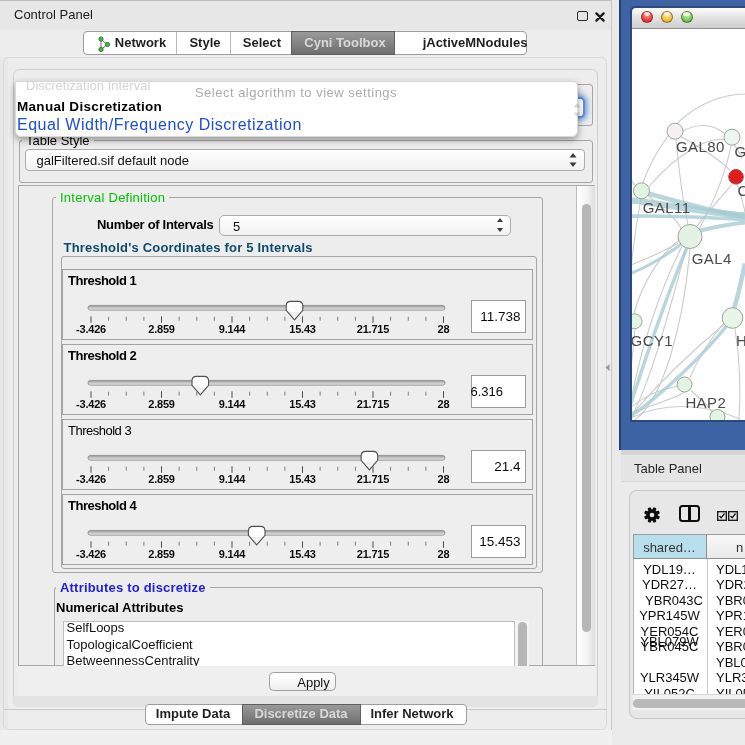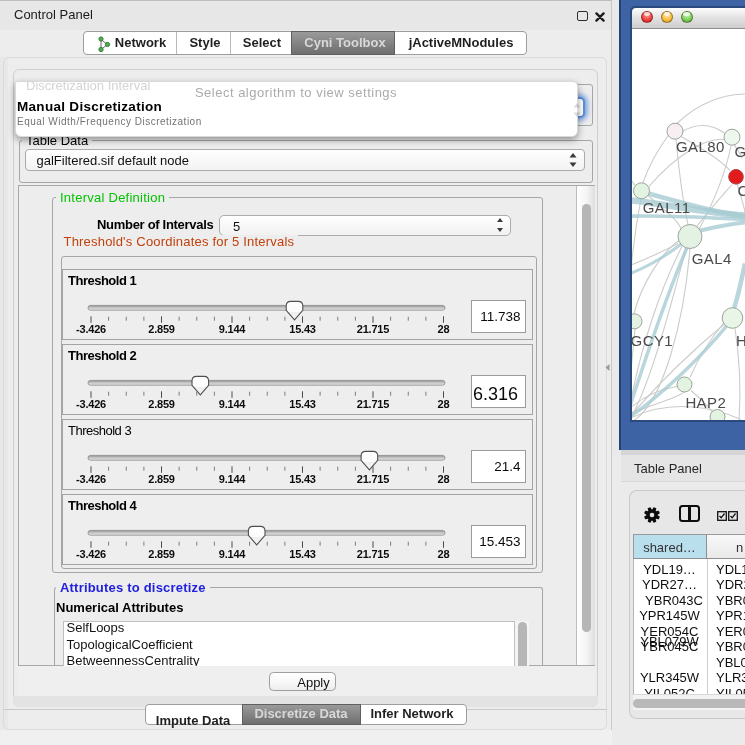--- a/index.html
+++ b/index.html
@@ -18,54 +18,54 @@
 <div class="ab" style="left:611px;top:0;width:1px;height:745px;background:#C9C9C9;"></div>
 <div class="ab" style="left:612px;top:0;width:9px;height:745px;background:#E9E9E9;"></div>
 <div class="ab" style="left:83px;top:31px;width:443.6px;height:24px;background:#FFFFFF;border:1px solid #9d9d9d;border-radius:4px;box-sizing:border-box;"></div>
 <div class="ab" style="left:291px;top:31px;width:104px;height:24px;background:linear-gradient(#9a9a9a,#6e6e6e);border:1px solid #5f5f5f;box-sizing:border-box;"></div>
 <div class="ab" style="left:176px;top:32px;width:1px;height:22px;background:#b9b9b9;"></div>
 <div class="ab" style="left:230.4px;top:32px;width:1px;height:22px;background:#b9b9b9;"></div>
 <div class="ab" style="left:40.5px;top:35px;width:200px;text-align:center;font-size:13px;line-height:16px;white-space:nowrap;color:#1f1f1f;font-weight:bold;">Network</div>
 <div class="ab" style="left:105px;top:35px;width:200px;text-align:center;font-size:13px;line-height:16px;white-space:nowrap;color:#1f1f1f;font-weight:bold;">Style</div>
 <div class="ab" style="left:162px;top:35px;width:200px;text-align:center;font-size:13px;line-height:16px;white-space:nowrap;color:#1f1f1f;font-weight:bold;">Select</div>
 <div class="ab" style="left:245px;top:35px;width:200px;text-align:center;font-size:13px;line-height:16px;white-space:nowrap;color:#d8d8d8;font-weight:bold;">Cyni Toolbox</div>
-<div class="ab" style="left:361px;top:35px;width:200px;text-align:center;font-size:13px;line-height:16px;white-space:nowrap;color:#1f1f1f;font-weight:bold;">jActiveMNodules</div>
+<div class="ab" style="left:361px;top:35px;width:200px;text-align:center;font-size:13px;line-height:16px;white-space:nowrap;color:#1f1f1f;font-weight:bold;padding-left:14px;">jActiveMNodules</div>
 <svg class="ab" style="left:96px;top:35px" width="15" height="17">
     <path d="M5,4.5 L11.5,9.5 M5,14.5 L11.5,9.5 M5,4.5 L5,14.5" stroke="#6a6a6a" stroke-width="1"></path>
     <circle cx="5" cy="4" r="2.1" fill="#51b151" stroke="#2e7d2e"></circle>
     <circle cx="5" cy="14.5" r="2.1" fill="#51b151" stroke="#2e7d2e"></circle>
     <circle cx="11.5" cy="9.5" r="2.1" fill="#51b151" stroke="#2e7d2e"></circle>
   </svg>
 <div class="ab" style="left:3px;top:57px;width:604px;height:673px;border:1px solid #DADADA;border-radius:6px;box-sizing:border-box;"></div>
 <div class="ab" style="left:13px;top:69px;width:585px;height:638px;background:#EDEDED;border:1px solid #CFCFCF;border-radius:6px;box-sizing:border-box;"></div>
 <div class="ab" style="left:13px;top:696px;width:585px;height:11px;background:#E3E3E3;border-radius:0 0 6px 6px;"></div>
 <div class="ab" style="left:19px;top:84px;width:574px;height:42px;border:1px solid #A6A6A6;border-radius:3px;box-sizing:border-box;"></div>
 <div class="ab" style="left:25px;top:97px;width:560px;height:21px;background:#fff;border:2px solid #5B8FD4;border-radius:5px;box-sizing:border-box;box-shadow:0 0 5px 2.5px rgba(88,140,220,.8);"></div>
 <div class="ab" style="left:19px;top:140px;width:574px;height:43px;border:1px solid #A6A6A6;border-radius:3px;box-sizing:border-box;"></div>
-<div class="ab fslab" style="left:22px;top:133.5px;">Table Data</div>
+<div class="ab fslab" style="left:22px;top:133.5px;">Table Style</div>
 <div class="ab" style="left:24.5px;top:149px;width:560.5px;height:22px;background:linear-gradient(#ffffff,#f2f2f2);border:1px solid #ABABAB;border-radius:4px;box-sizing:border-box;"></div>
 <div class="ab" style="left:36.5px;top:153px;font-size:13px;color:#111;">galFiltered.sif default node</div>
 <svg class="ab" style="left:567px;top:152px" width="12" height="16">
     <path d="M6,1 L9.5,5.5 L2.5,5.5 Z" fill="#3a3a3a"></path>
     <path d="M6,15 L9.5,10.5 L2.5,10.5 Z" fill="#3a3a3a"></path>
   </svg>
 <div class="ab" style="left:17.5px;top:185px;width:577.5px;height:481px;border:1px solid #A9A9A9;box-sizing:border-box;background:#EDEDED;"></div>
 <div class="ab" style="left:575.5px;top:186px;width:19px;height:479px;background:linear-gradient(90deg,#ffffff,#f4f4f4 55%,#dedede);border-left:1px solid #BDBDBD;box-sizing:border-box;"></div>
 <div class="ab" style="left:581.5px;top:204px;width:9px;height:428px;background:#b6b6b6;border-radius:5px;"></div>
 <div class="ab" style="left:52px;top:197px;width:490.5px;height:376px;border:1px solid #A6A6A6;border-radius:3px;box-sizing:border-box;"></div>
 <div class="ab fslab" style="left:56px;top:190.5px;color:#00C400;letter-spacing:0.25px;">Interval Definition</div>
 <div class="ab" style="left:97px;top:217px;font-size:13px;color:#000;font-weight:bold;letter-spacing:-0.3px;">Number of Intervals</div>
 <div class="ab" style="left:219px;top:214.5px;width:291.5px;height:21.5px;background:linear-gradient(#ffffff,#f1f1f1);border:1px solid #ABABAB;border-radius:5px;box-sizing:border-box;"></div>
 <div class="ab" style="left:233px;top:218.5px;font-size:13px;color:#111;">5</div>
 <svg class="ab" style="left:494px;top:217px" width="12" height="16">
     <path d="M6,1 L9,5 L3,5 Z" fill="#3a3a3a"></path>
     <path d="M6,15 L9,11 L3,11 Z" fill="#3a3a3a"></path>
   </svg>
 <div class="ab" style="left:60.5px;top:256px;width:476px;height:313px;border:1px solid #A6A6A6;border-radius:3px;box-sizing:border-box;"></div>
-<div class="ab fslab" style="left:59.5px;top:235px;color:#c2410c;font-weight:normal;letter-spacing:0.2px;">Threshold's Coordinates for 5 Intervals</div>
+<div class="ab fslab" style="left:59.5px;top:241px;color:#0c4a6e;font-weight:bold;letter-spacing:0.2px;">Threshold's Coordinates for 5 Intervals</div>
 <div class="ab" style="left:62px;top:268.5px;width:470.5px;height:71px;border:1px solid #A3A3A3;box-sizing:border-box;background:#EEEEEE;"></div>
 <div class="ab" style="left:68px;top:273.0px;font-size:13px;font-weight:bold;color:#000;letter-spacing:-0.5px;">Threshold 1</div>
 <svg class="ab" style="left:80px;top:296.5px" width="450" height="28">
     <defs>
       <linearGradient id="thg" x1="0" y1="0" x2="0" y2="1">
         <stop offset="0" stop-color="#ffffff"></stop>
         <stop offset="0.55" stop-color="#fbfbfb"></stop>
         <stop offset="0.56" stop-color="#eeeeee"></stop>
         <stop offset="1" stop-color="#f5f5f5"></stop>
       </linearGradient>
@@ -134,21 +134,21 @@
     <line x1="363.50" y1="19.3" x2="363.50" y2="25.8" stroke="#4c4c4c" stroke-width="1"></line>
     <path d="M112.00,13.4 L112.00,9 Q112.00,4.4 116.60,4.4 L124.00,4.4 Q128.60,4.4 128.60,9 L128.60,13.4 L120.30,22.9 Z" fill="url(#thg)" stroke="#4f4f4f" stroke-width="1.1"></path>
   </svg>
 <div class="ab" style="left:56.0px;top:397.5px;width:70px;text-align:center;font-size:11px;font-weight:bold;color:#0c0c0c;letter-spacing:-0.2px;">-3.426</div>
 <div class="ab" style="left:126.5px;top:397.5px;width:70px;text-align:center;font-size:11px;font-weight:bold;color:#0c0c0c;letter-spacing:-0.2px;">2.859</div>
 <div class="ab" style="left:197.0px;top:397.5px;width:70px;text-align:center;font-size:11px;font-weight:bold;color:#0c0c0c;letter-spacing:-0.2px;">9.144</div>
 <div class="ab" style="left:267.5px;top:397.5px;width:70px;text-align:center;font-size:11px;font-weight:bold;color:#0c0c0c;letter-spacing:-0.2px;">15.43</div>
 <div class="ab" style="left:338.0px;top:397.5px;width:70px;text-align:center;font-size:11px;font-weight:bold;color:#0c0c0c;letter-spacing:-0.2px;">21.715</div>
 <div class="ab" style="left:408.5px;top:397.5px;width:70px;text-align:center;font-size:11px;font-weight:bold;color:#0c0c0c;letter-spacing:-0.2px;">28</div>
 <div class="ab" style="left:470.5px;top:375.0px;width:55.5px;height:33px;background:#fff;border:1.3px solid #9b9b9b;box-sizing:border-box;"></div>
-<div class="ab" style="left:470.5px;top:383.5px;width:50px;text-align:center;font-size:18px;color:#0a0a0a;">6.316</div>
+<div class="ab" style="left:470.5px;top:383.5px;width:50px;text-align:left;font-size:13px;color:#0a0a0a;">6.316</div>
 <div class="ab" style="left:62px;top:418.5px;width:470.5px;height:71px;border:1px solid #A3A3A3;box-sizing:border-box;background:#EEEEEE;"></div>
 <div class="ab" style="left:68px;top:423.0px;font-size:13px;font-weight:normal;color:#000;letter-spacing:-0.5px;">Threshold 3</div>
 <svg class="ab" style="left:80px;top:446.5px" width="450" height="28">
     <rect x="8" y="8.4" width="357" height="4.8" rx="2.4" fill="url(#trg)" stroke="#8a8a8a" stroke-width="0.8"></rect>
     <line x1="11.00" y1="19.3" x2="11.00" y2="25.8" stroke="#4c4c4c" stroke-width="1"></line>
     <line x1="28.62" y1="19.7" x2="28.62" y2="23.7" stroke="#7d7d7d" stroke-width="1"></line>
     <line x1="46.25" y1="19.7" x2="46.25" y2="23.7" stroke="#7d7d7d" stroke-width="1"></line>
     <line x1="63.88" y1="19.7" x2="63.88" y2="23.7" stroke="#7d7d7d" stroke-width="1"></line>
     <line x1="81.50" y1="19.3" x2="81.50" y2="25.8" stroke="#4c4c4c" stroke-width="1"></line>
     <line x1="99.12" y1="19.7" x2="99.12" y2="23.7" stroke="#7d7d7d" stroke-width="1"></line>
@@ -221,35 +221,35 @@
 <div class="ab" style="left:66.5px;top:653.0px;font-size:13px;color:#111;">BetweennessCentrality</div>
 <div class="ab" style="left:514.5px;top:621px;width:14px;height:45px;background:#f4f4f4;"></div>
 <div class="ab" style="left:517.5px;top:622px;width:9.5px;height:44px;background:#b6b6b6;border-radius:5px 5px 0 0;"></div>
 <div class="ab" style="left:18.5px;top:666px;width:576px;height:30px;background:#EFEFEF;"></div>
 <div class="ab" style="left:269px;top:672px;width:67px;height:18.5px;background:linear-gradient(#ffffff,#f6f6f6 60%,#ececec);border:1px solid #9f9f9f;border-radius:4.5px;box-sizing:border-box;"></div>
 <div class="ab" style="left:269px;top:674.5px;width:89px;text-align:center;font-size:13px;color:#111;">Apply</div>
 <div class="ab" style="left:4px;top:708.5px;width:603px;height:1px;background:#C9C9C9;"></div>
 <div class="ab" style="left:0px;top:730px;width:612px;height:15px;background:#F0F0F0;"></div>
 <div class="ab" style="left:144.5px;top:704px;width:322px;height:20.5px;background:#FFFFFF;border:1px solid #9d9d9d;border-radius:4px;box-sizing:border-box;"></div>
 <div class="ab" style="left:242px;top:704px;width:118.5px;height:20.5px;background:linear-gradient(#9a9a9a,#6e6e6e);border:1px solid #5f5f5f;box-sizing:border-box;"></div>
-<div class="ab" style="left:93px;top:705.5px;width:200px;text-align:center;font-size:13px;line-height:16px;white-space:nowrap;color:#1f1f1f;font-weight:bold;margin-top:7px;">Impute Data</div>
+<div class="ab" style="left:93px;top:705.5px;width:200px;text-align:center;font-size:13px;line-height:16px;white-space:nowrap;color:#1f1f1f;font-weight:bold;">Impute Data</div>
 <div class="ab" style="left:201px;top:705.5px;width:200px;text-align:center;font-size:13px;line-height:16px;white-space:nowrap;color:#d8d8d8;font-weight:bold;">Discretize Data</div>
 <div class="ab" style="left:312px;top:705.5px;width:200px;text-align:center;font-size:13px;line-height:16px;white-space:nowrap;color:#1f1f1f;font-weight:bold;">Infer Network</div>
 <svg class="ab" style="left:605px;top:364px" width="5" height="7">
     <path d="M4.5,0 L4.5,7 L0.5,3.5 Z" fill="#9a9a9a"></path>
   </svg>
 <div class="ab" style="left:15px;top:81px;width:563px;height:55.5px;background:#ffffff;border:1px solid #D9D9D9;border-radius:2px 5px 6px 6px;box-sizing:border-box;box-shadow:0 3px 7px rgba(0,0,0,0.38);"></div>
 <div class="ab" style="left:26px;top:78px;font-size:13px;color:#D5D3D3;">Discretization Interval</div>
 <div class="ab" style="left:106px;top:85px;width:380px;text-align:center;font-size:13px;color:#ABABAB;letter-spacing:0.5px;">Select algorithm to view settings</div>
 <svg class="ab" style="left:571px;top:102px" width="12" height="16" opacity="0.18">
     <path d="M6,1 L9.5,5.5 L2.5,5.5 Z" fill="#3a3a3a"></path>
     <path d="M6,15 L9.5,10.5 L2.5,10.5 Z" fill="#3a3a3a"></path>
   </svg>
 <div class="ab" style="left:17px;top:99px;font-size:13.5px;font-weight:bold;color:#000;letter-spacing:0.3px;">Manual Discretization</div>
-<div class="ab" style="left:17px;top:116px;font-size:10px;color:#737373;letter-spacing:0.5px;">Equal Width/Frequency Discretization</div>
+<div class="ab" style="left:17px;top:116px;font-size:16px;color:#1d4ed8;letter-spacing:0.5px;">Equal Width/Frequency Discretization</div>
 <div class="ab" style="left:619px;top:0;width:2px;height:450px;background:#24426F;"></div>
 <div class="ab" style="left:621px;top:0;width:124px;height:450px;background:#3E63A5;"></div>
 <div class="ab" style="left:630px;top:6px;width:115px;height:415.5px;background:#2A4A7D;border-radius:5px 0 0 0;"></div>
 <div class="ab" style="left:632px;top:7.5px;width:113px;height:21px;background:linear-gradient(#fdfdfd,#e4e4e4 45%,#cdcdcd);border-radius:4px 0 0 0;border-bottom:1px solid #8e8e8e;box-sizing:border-box;"></div>
 <div class="ab" style="left:641px;top:11.2px;width:12px;height:12px;border-radius:50%;background:radial-gradient(circle at 50% 32%, #ff9e9e 0%, #ee3f3c 58%, #c41414 100%);border:0.8px solid rgba(70,40,25,.5);box-sizing:border-box;"></div>
 <div class="ab" style="left:643.7px;top:12.4px;width:6.6px;height:3.2px;border-radius:50%;background:rgba(255,255,255,.7);"></div>
 <div class="ab" style="left:661px;top:11.2px;width:12px;height:12px;border-radius:50%;background:radial-gradient(circle at 50% 32%, #ffeaae 0%, #f6bd41 58%, #d99212 100%);border:0.8px solid rgba(70,40,25,.5);box-sizing:border-box;"></div>
 <div class="ab" style="left:663.7px;top:12.4px;width:6.6px;height:3.2px;border-radius:50%;background:rgba(255,255,255,.7);"></div>
 <div class="ab" style="left:680.5px;top:11.2px;width:12px;height:12px;border-radius:50%;background:radial-gradient(circle at 50% 32%, #cdf0bb 0%, #79cf58 58%, #46a12e 100%);border:0.8px solid rgba(70,40,25,.5);box-sizing:border-box;"></div>
 <div class="ab" style="left:683.2px;top:12.4px;width:6.6px;height:3.2px;border-radius:50%;background:rgba(255,255,255,.7);"></div>

